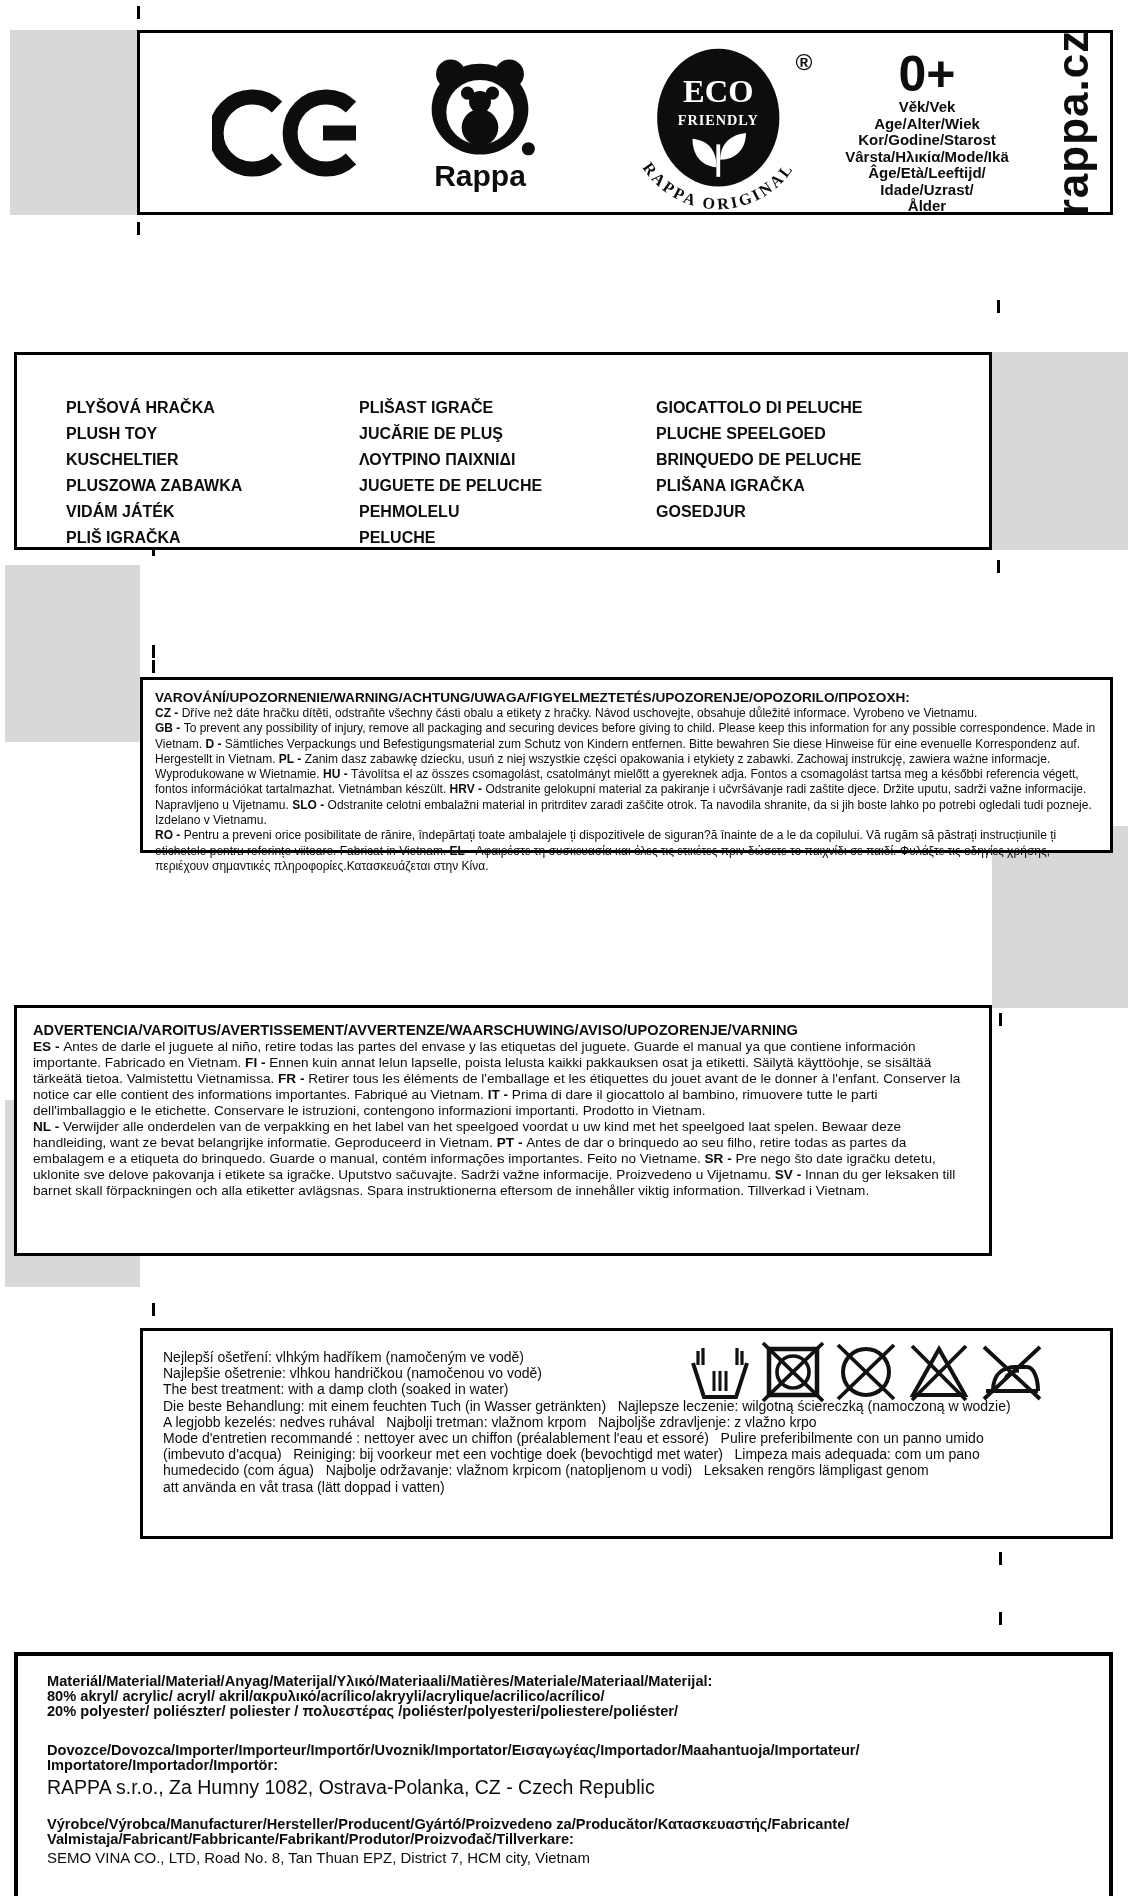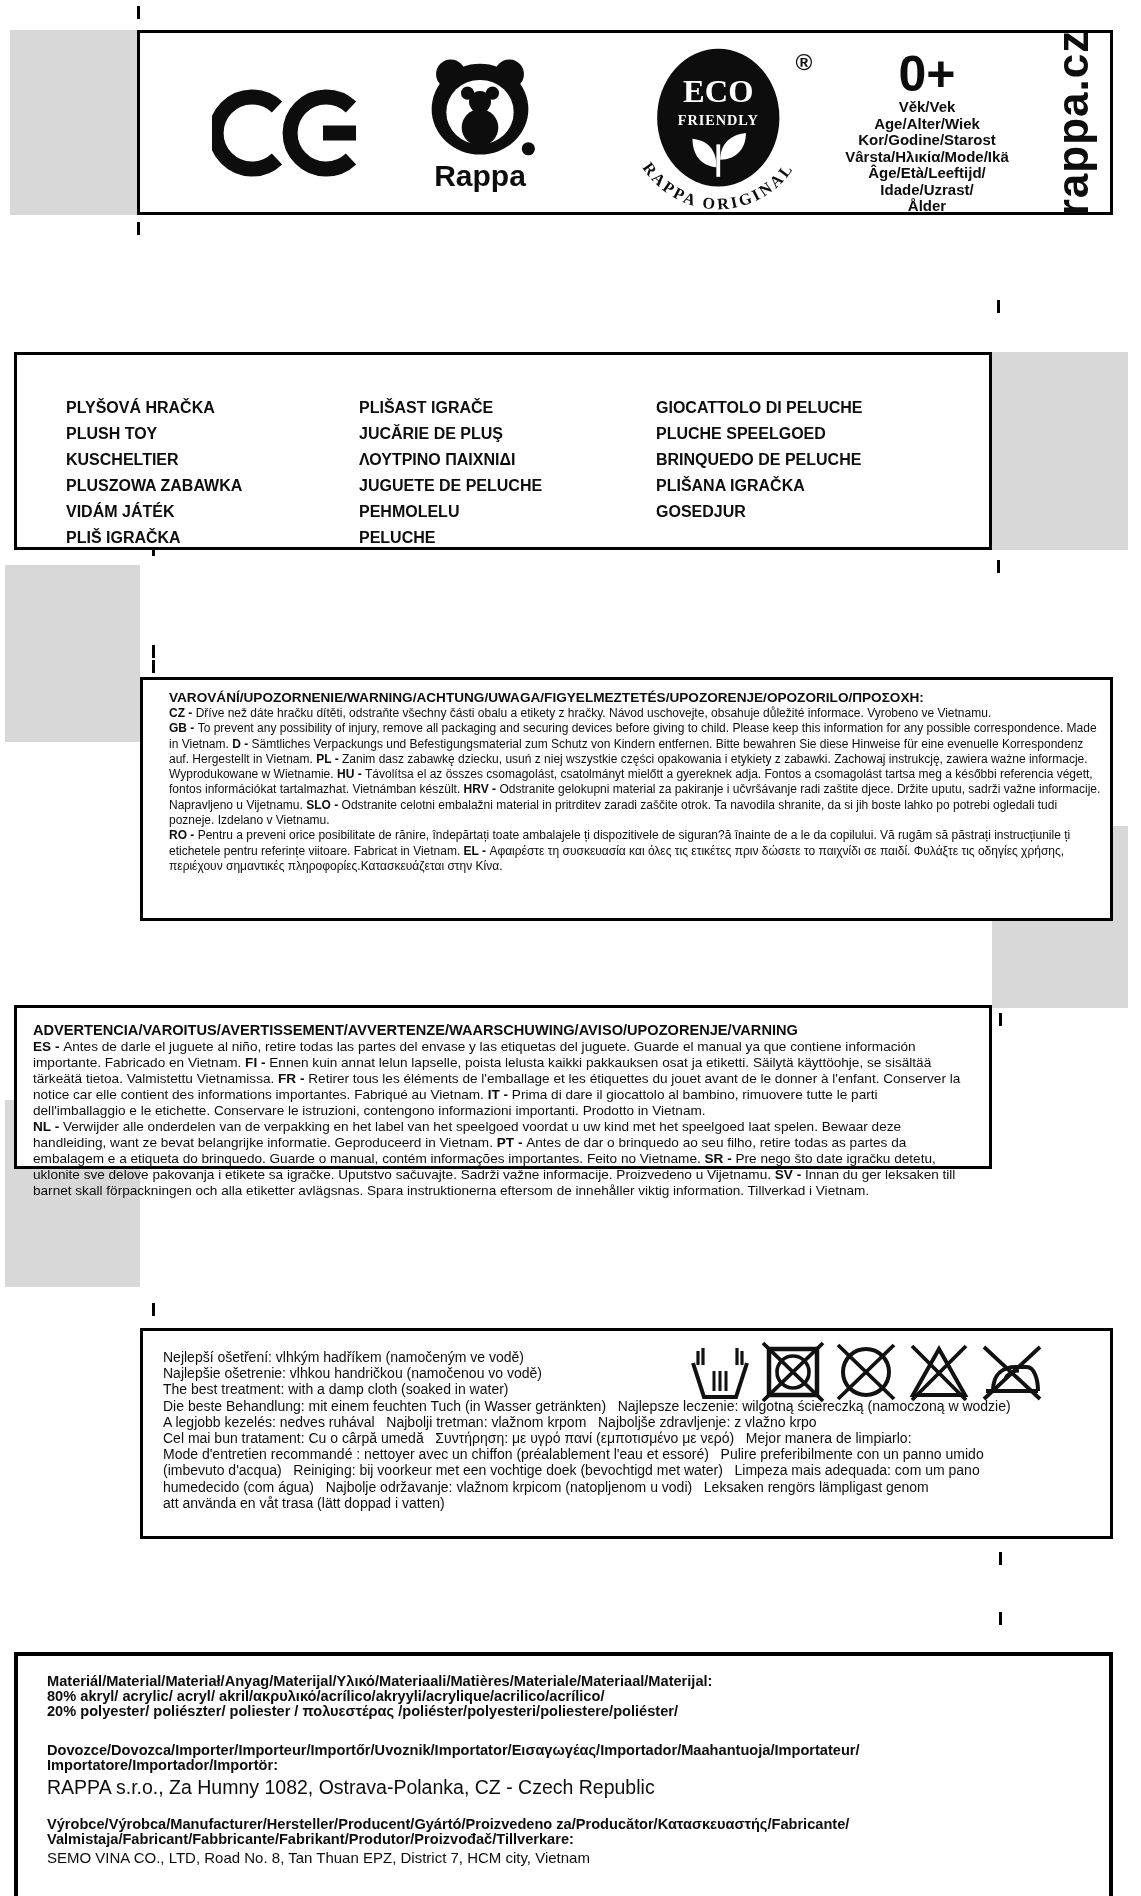--- a/index.html
+++ b/index.html
@@ -155,45 +155,44 @@
       </div>
     <div class="name-col" style="left:639px">
         <div>GIOCATTOLO DI PELUCHE</div>
         <div>PLUCHE SPEELGOED</div>
         <div>BRINQUEDO DE PELUCHE</div>
         <div>PLIŠANA IGRAČKA</div>
         <div>GOSEDJUR</div>
       </div>
   </div>
 
-  <div class="box" style="left:140px;top:677px;width:973px;height:244px;padding:10px 8px 0 26px">
+  <div class="box" style="left:140px;top:677px;width:973px;height:176px;padding:10px 8px 0 12px">
     <p class="warn-title">VAROVÁNÍ/UPOZORNENIE/WARNING/ACHTUNG/UWAGA/FIGYELMEZTETÉS/UPOZORENJE/OPOZORILO/ΠΡΟΣΟΧΗ:</p>
     <div class="warn-body">
         <p class="rich-p"><b>CZ - </b>Dříve než dáte hračku dítěti, odstraňte všechny části obalu a etikety z hračky. Návod uschovejte, obsahuje důležité informace. Vyrobeno ve Vietnamu.</p>
         <p class="rich-p"><b>GB - </b>To prevent any possibility of injury, remove all packaging and securing devices before giving to child. Please keep this information for any possible correspondence. Made in Vietnam. <b>D - </b>Sämtliches Verpackungs und Befestigungsmaterial zum Schutz von Kindern entfernen. Bitte bewahren Sie diese Hinweise für eine evenuelle Korrespondenz auf. Hergestellt in Vietnam. <b>PL - </b>Zanim dasz zabawkę dziecku, usuń z niej wszystkie części opakowania i etykiety z zabawki. Zachowaj instrukcję, zawiera ważne informacje. Wyprodukowane w Wietnamie.  <b>HU - </b>Távolítsa el az összes csomagolást, csatolmányt mielőtt a gyereknek adja. Fontos a csomagolást tartsa meg a későbbi referencia végett, fontos információkat tartalmazhat. Vietnámban készült. <b>HRV - </b>Odstranite gelokupni material za pakiranje i učvršávanje radi zaštite djece. Držite uputu, sadrži važne informacije. Napravljeno u Vijetnamu. <b>SLO - </b>Odstranite celotni embalažni material in pritrditev zaradi zaščite otrok. Ta navodila shranite, da si jih boste lahko po potrebi ogledali tudi pozneje. Izdelano v Vietnamu.</p>
         <p class="rich-p"><b>RO - </b>Pentru a preveni orice posibilitate de rănire, îndepărtați toate ambalajele ți dispozitivele de siguran?ă înainte de a le da copilului. Vă rugăm să păstrați instrucțiunile ți etichetele pentru referințe viitoare. Fabricat in Vietnam. <b>EL - </b>Αφαιρέστε τη συσκευασία και όλες τις ετικέτες πριν δώσετε το παιχνίδι σε παιδί. Φυλάξτε τις οδηγίες χρήσης, περιέχουν σημαντικές πληροφορίες.Κατασκευάζεται στην Κίνα.</p>
       </div>
   </div>
 
-  <div class="box" style="left:14px;top:1005px;width:978px;height:164px;padding:14px 16px 0 16px">
+  <div class="box" style="left:14px;top:1005px;width:978px;height:251px;padding:14px 16px 0 16px">
     <p class="adv-title">ADVERTENCIA/VAROITUS/AVERTISSEMENT/AVVERTENZE/WAARSCHUWING/AVISO/UPOZORENJE/VARNING</p>
     <div class="adv-body">
         <p class="rich-p"><b>ES - </b>Antes de darle el juguete al niño, retire todas las partes del envase y las etiquetas del juguete. Guarde el manual ya que contiene información importante. Fabricado en Vietnam. <b>FI - </b>Ennen kuin annat lelun lapselle, poista lelusta kaikki pakkauksen osat ja etiketti. Säilytä käyttöohje, se sisältää tärkeätä tietoa. Valmistettu Vietnamissa. <b>FR - </b>Retirer tous les éléments de l'emballage et les étiquettes du jouet avant de le donner à l'enfant. Conserver la notice car elle contient des informations importantes. Fabriqué au Vietnam. <b>IT - </b>Prima di dare il giocattolo al bambino, rimuovere tutte le parti dell'imballaggio e le etichette. Conservare le istruzioni, contengono informazioni importanti. Prodotto in Vietnam.</p>
         <p class="rich-p"><b>NL - </b>Verwijder alle onderdelen van de verpakking en het label van het speelgoed voordat u uw kind met het speelgoed laat spelen. Bewaar deze handleiding, want ze bevat belangrijke informatie. Geproduceerd in Vietnam.    <b>PT - </b>Antes de dar o brinquedo ao seu filho, retire todas as partes da embalagem e a etiqueta do brinquedo. Guarde o manual, contém informações importantes. Feito no Vietname. <b>SR - </b>Pre nego što date igračku detetu, uklonite sve delove pakovanja i etikete sa igračke. Uputstvo sačuvajte. Sadrži važne informacije. Proizvedeno u Vijetnamu. <b>SV - </b>Innan du ger leksaken till barnet skall förpackningen och alla etiketter avlägsnas. Spara instruktionerna eftersom de innehåller viktig information. Tillverkad i Vietnam.</p>
       </div>
   </div>
 
   <div class="box" style="left:140px;top:1328px;width:973px;height:211px;padding:18px 0 0 20px">
     <div>
         <div class="care-line">Nejlepší ošetření: vlhkým hadříkem (namočeným ve vodě)</div>
         <div class="care-line">Najlepšie ošetrenie: vlhkou handričkou (namočenou vo vodě)</div>
         <div class="care-line">The best treatment: with a damp cloth (soaked in water)</div>
         <div class="care-line">Die beste Behandlung: mit einem feuchten Tuch (in Wasser getränkten)   Najlepsze leczenie: wilgotną ściereczką (namoczoną w wodzie)</div>
         <div class="care-line">A legjobb kezelés: nedves ruhával   Najbolji tretman: vlažnom krpom   Najboljše zdravljenje: z vlažno krpo</div>
-        <div class="care-line">Cel mai bun tratament: Cu o cârpă umedă   Συντήρηση: με υγρό πανί (εμποτισμένο με νερό)   Mejor manera de limpiarlo:</div>
         <div class="care-line">Mode d'entretien recommandé : nettoyer avec un chiffon (préalablement l'eau et essoré)   Pulire preferibilmente con un panno umido</div>
         <div class="care-line">(imbevuto d'acqua)   Reiniging: bij voorkeur met een vochtige doek (bevochtigd met water)   Limpeza mais adequada: com um pano</div>
         <div class="care-line">humedecido (com água)   Najbolje održavanje: vlažnom krpicom (natopljenom u vodi)   Leksaken rengörs lämpligast genom</div>
         <div class="care-line">att använda en våt trasa (lätt doppad i vatten)</div>
       </div>
 
     <div class="care-symbols">
       <svg width="64" height="62" viewBox="0 0 64 62" aria-hidden="true">
         <path d="M5 22 L16 56 H48 L59 22" stroke="#111" stroke-width="4" fill="none"></path>
         <path d="M10 10 V24 M15 7 V24" stroke="#111" stroke-width="3.2" fill="none"></path>

